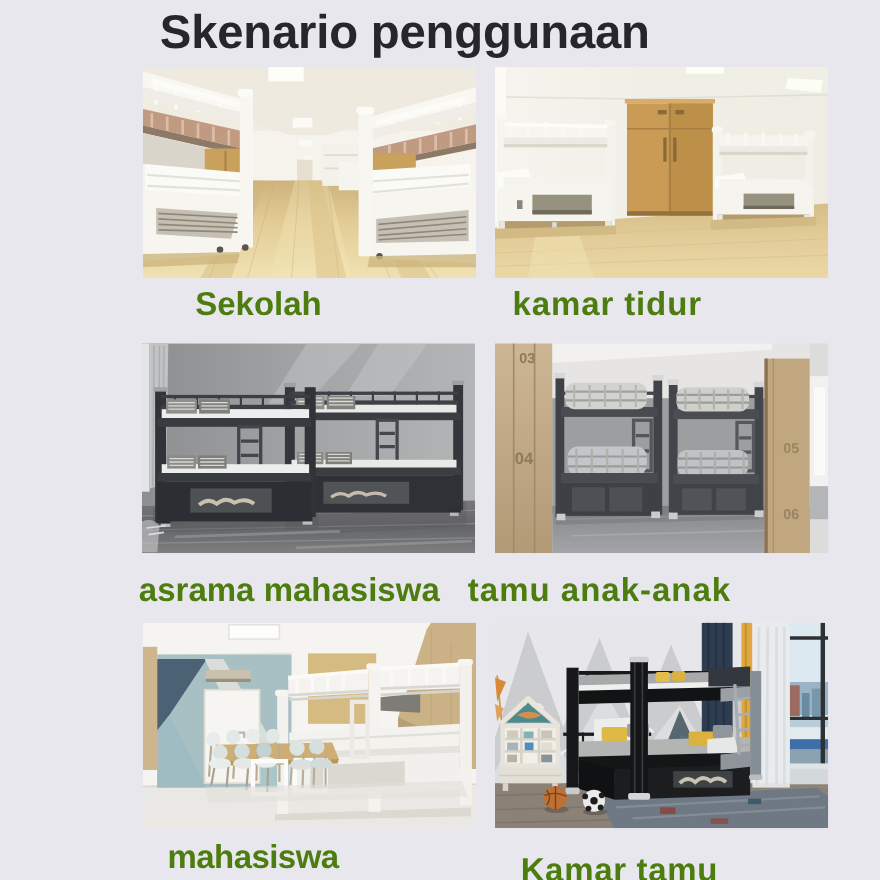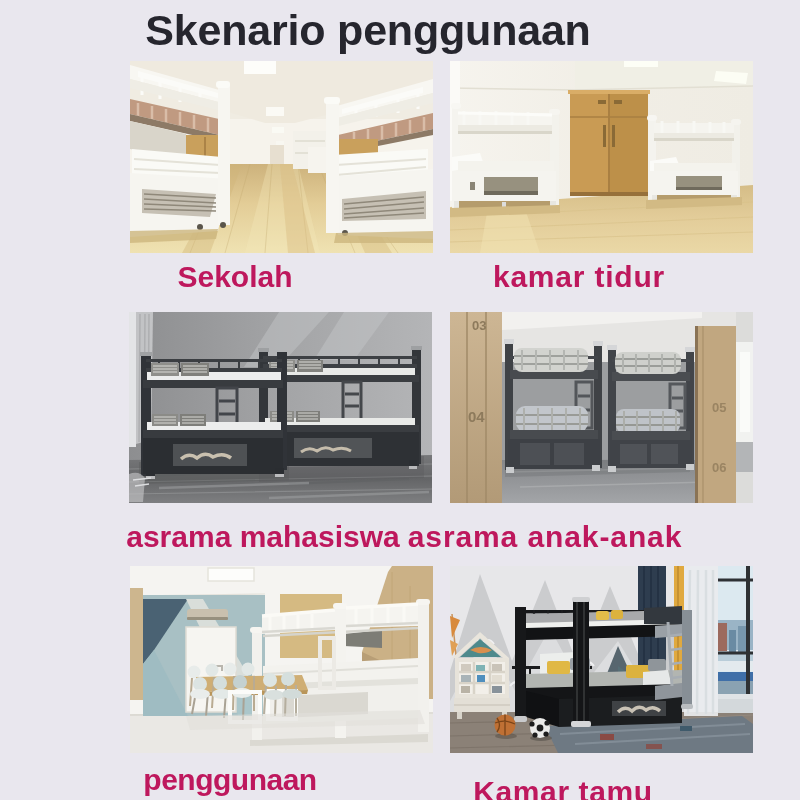--- a/index.html
+++ b/index.html
@@ -1,28 +1,28 @@
 <!DOCTYPE html>
 <html><head>
 <meta charset="utf-8">
 <style>
   html,body{margin:0;padding:0;}
   body{width:800px;height:800px;background:#e9e7ee;font-family:"Liberation Sans",sans-serif;overflow:hidden;position:relative;}
   .title{position:absolute;left:0;top:0px;width:736px;text-align:center;font-size:43px;font-weight:bold;color:#26262e;letter-spacing:-0.2px;line-height:60px;}
-  .cap{position:absolute;text-align:center;font-size:30px;font-weight:bold;color:#be185d;line-height:30px;white-space:nowrap;transform:translateX(-50%);}
+  .cap{position:absolute;text-align:center;font-size:30px;font-weight:bold;color:#4d7c0f;line-height:30px;white-space:nowrap;transform:translateX(-50%);}
   .ph{position:absolute;width:303px;overflow:hidden;padding-left:48px;}
   .ph svg{display:block;}
   #p1{left:82px;top:61px;height:192px;}
   #p2{left:402px;top:61px;height:192px;}
   #p3{left:81px;top:312px;height:191px;}
   #p4{left:402px;top:312px;height:191px;}
   #p5{left:82px;top:566px;height:187px;}
   #p6{left:402px;top:566px;height:187px;}
   #c1{left:235px;top:262px;}
-  #c2{left:552px;top:262px;letter-spacing:0.8px;margin-left:27px;}
+  #c2{left:552px;top:262px;letter-spacing:0.8px;}
   #c3{left:235px;top:522px;margin-left:28px;}
   #c4{left:545px;top:522px;letter-spacing:0.9px;}
   #c5{left:230px;top:765px;letter-spacing:-0.5px;}
   #c6{left:563px;top:765px;letter-spacing:0.6px;margin-top:12px;}
 </style>
 </head>
 <body>
   <div class="title">Skenario penggunaan</div>
 
   <div class="ph" id="p1">
@@ -528,15 +528,15 @@
 <circle cx="82" cy="158" r="2.6" fill="#1d1d1d"></circle>
       <circle cx="97" cy="157" r="2.6" fill="#1d1d1d"></circle>
 <circle cx="85" cy="169" r="2.6" fill="#1d1d1d"></circle>
       <circle cx="96" cy="168" r="2.6" fill="#1d1d1d"></circle>
 </svg>
   </div>
 
   <div class="cap" id="c1">Sekolah</div>
   <div class="cap" id="c2">kamar tidur</div>
   <div class="cap" id="c3">asrama mahasiswa</div>
-  <div class="cap" id="c4">asrama anak-anak</div>
-  <div class="cap" id="c5">penggunaan</div>
+  <div class="cap" id="c4">tamu anak-anak</div>
+  <div class="cap" id="c5">mahasiswa</div>
   <div class="cap" id="c6">Kamar tamu</div>
 
 </body></html>

